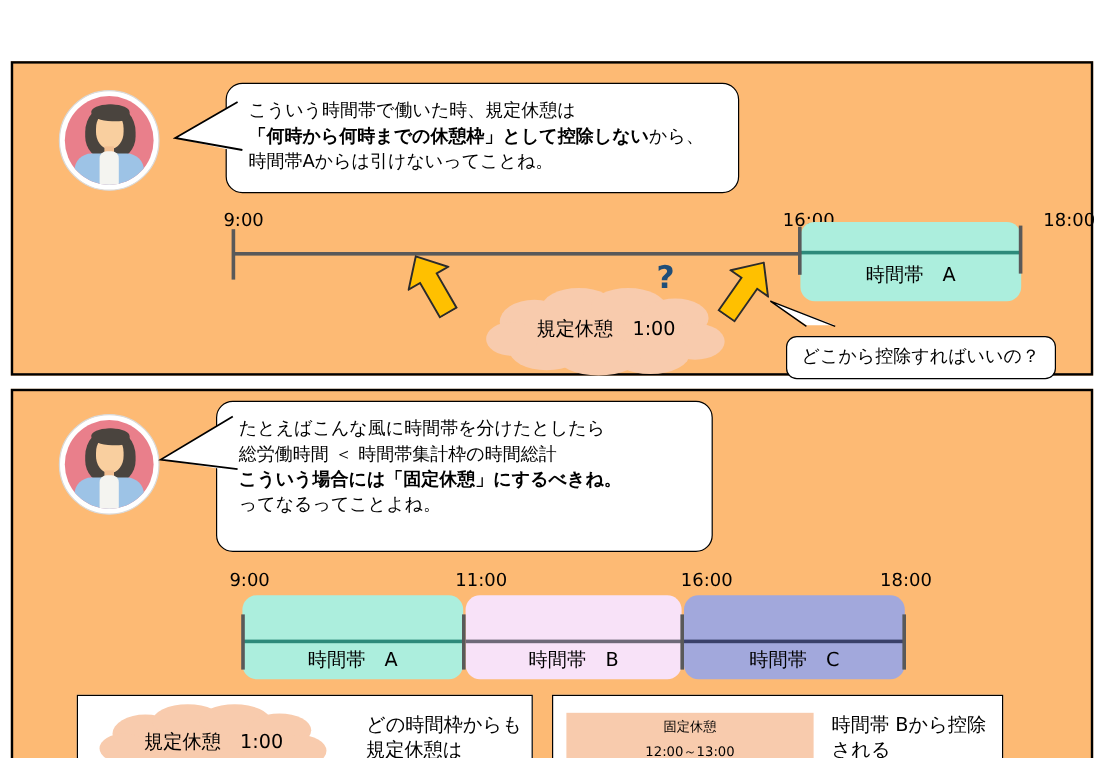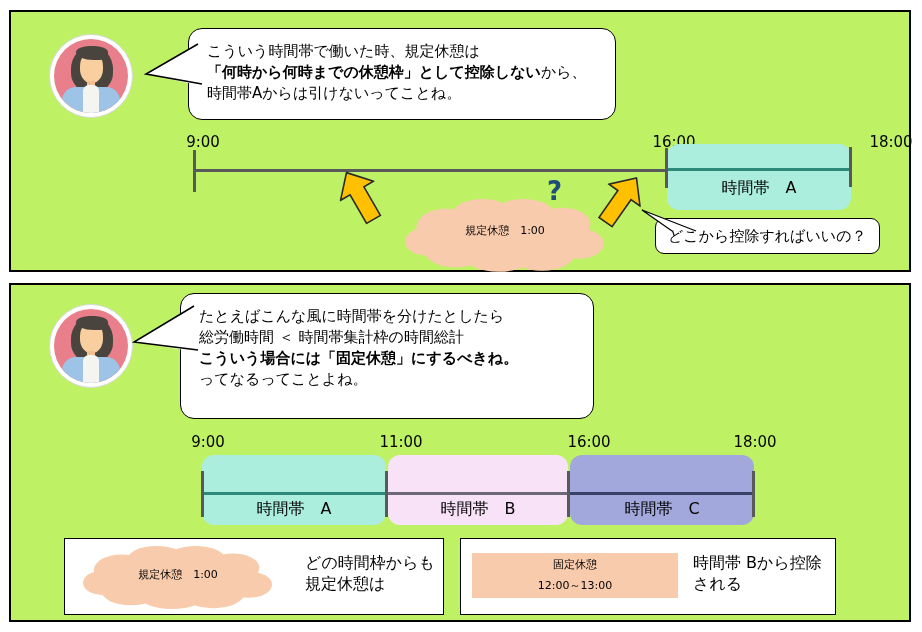--- a/index.html
+++ b/index.html
@@ -1,19 +1,19 @@
 <!DOCTYPE html>
 <html style="--mint: #aceedd; --mint_line: #2d8a7a; --pink: #f8e2f8; --pink_line: #6e6978; --periwinkle: #a2a8dc; --periwinkle_line: #394069; --peach: #f8cbad; --gold: #ffc000; --axis_gray: #595959; --question_blue: #1f4e79; --avatar_pink: #e97f8b; --avatar_blue: #9dc3e6;"><head>
 <meta charset="utf-8">
 <style>
   * { margin:0; padding:0; box-sizing:border-box; }
   html,body { background:#fff; }
   body { font-family:"DejaVu Sans", sans-serif; color:#000; }
   .page { position:relative; width:922px; height:632px; background:#fff; overflow:hidden; }
-  .panel { position:absolute; background:#bef264; border:2px solid #000; }
+  .panel { position:absolute; background:#fdba74; border:2px solid #000;margin-top:41px; }
 
   
   .bubble { position:absolute; background:#fff; border:1.5px solid #000; border-radius:14px;
             font-size:15px; line-height:21px; padding:12px 18px; z-index:2; }
   .bubble .ln { white-space:nowrap; }
   .bubble .b { font-weight:bold; }
   .tail { position:absolute; z-index:3; }
   .ask-bubble { position:absolute; background:#fff; border:1.2px solid #000; border-radius:9px;
                 font-size:15px; line-height:20px; padding:7px 12px; white-space:nowrap; z-index:2; }
 
@@ -41,21 +41,21 @@
   .zone { position:absolute; height:70px; border-radius:12px; }
   .zone .mid { position:absolute; left:0; right:0; height:3px; }
   .zone .zlabel { position:absolute; left:0; right:0; text-align:center; font-size:16px; white-space:nowrap; }
   .zone-a { background:var(--mint); }   .zone-a .mid { background:var(--mint_line); }
   .zone-b { background:var(--pink); }   .zone-b .mid { background:var(--pink_line); }
   .zone-c { background:var(--periwinkle); } .zone-c .mid { background:var(--periwinkle_line); }
 
   
   .cloud { position:absolute; }
   .cloud svg { position:absolute; left:0; top:0; width:100%; height:100%; }
-  .cloud .cloud-label { position:absolute; left:0; right:0; text-align:center; font-size:11px; white-space:nowrap; }
+  .cloud .cloud-label { position:absolute; left:0; right:0; text-align:center; font-size:16px; white-space:nowrap; }
   .arrow { position:absolute; }
   .question { position:absolute; font-size:26px; font-weight:bold; color:var(--question_blue); }
   .legend-box { position:absolute; background:#fff; border:1.5px solid #000; }
   .peach-box { position:absolute; background:var(--peach); text-align:center;
                font-size:11px; line-height:21px; padding-top:1px; }
   .desc { position:absolute; font-size:16px; line-height:21px; white-space:nowrap; }
 </style>
 </head>
 <body>
 
@@ -122,21 +122,21 @@
           <ellipse cx="24" cy="40" rx="21" ry="13"></ellipse>
         </g>
       </svg>
       <div class="cloud-label" style="top:25px;">規定休憩　1:00</div>
     </div>
 
     <svg class="tail" style="left:629px; top:196px;" width="62" height="24">
       <polygon points="2,2 32,22 56,22 " fill="#fff"></polygon>
       <polyline points="32,23 2,2 56,23" fill="none" stroke="#000" stroke-width="1.2"></polyline>
     </svg>
-    <div class="ask-bubble" style="left:644px; top:206px;font-family:Liberation Serif, serif;">どこから控除すればいいの？</div>
+    <div class="ask-bubble" style="left:644px; top:227px;font-family:Liberation Serif, serif;">どこから控除すればいいの？</div>
   </section>
 
   <section class="panel" style="left:9px; top:283px; width:902px; height:339px;">
 
     <div class="avatar" style="left:38px; top:19px;">
       <div class="disc">
         <div class="hair"></div>
         <div class="face"></div>
         <div class="fringe"></div>
         <div class="neck"></div>

